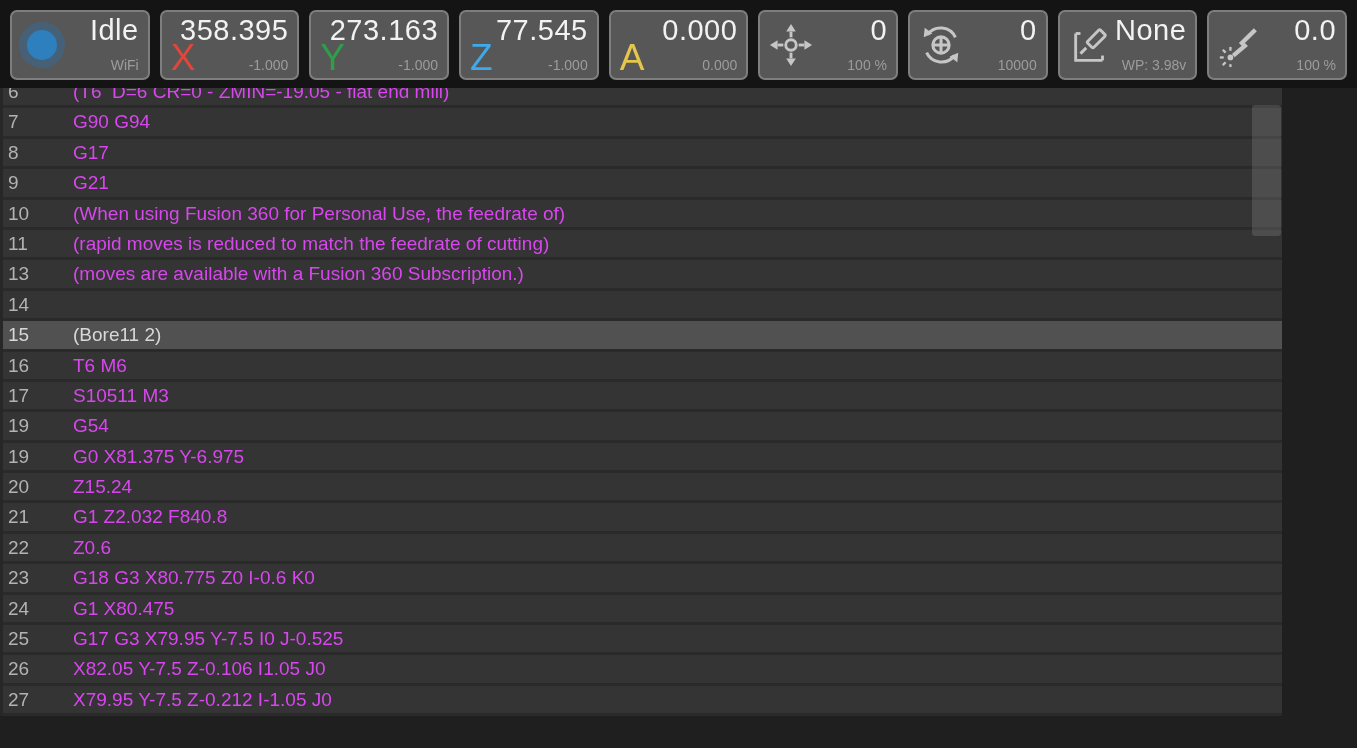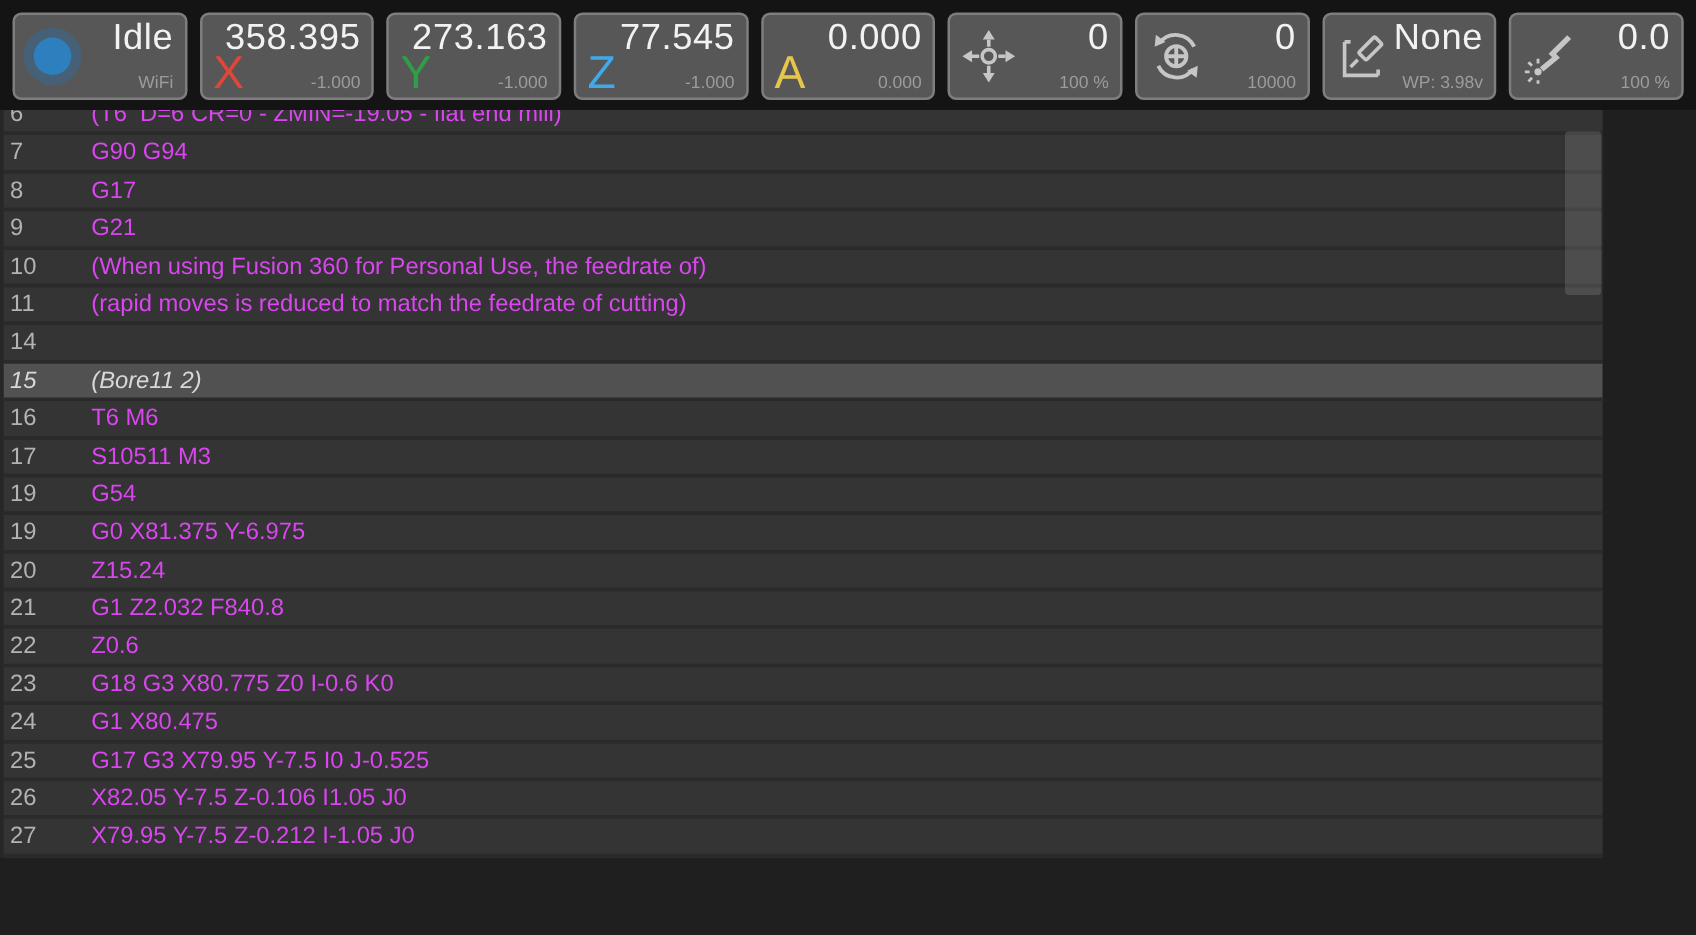--- a/index.html
+++ b/index.html
@@ -12,21 +12,21 @@
     position:absolute; top:78px; left:0; width:1282px; z-index:1;
     background:#2a2a2a; border-left:3px solid #272727;
   }
   .row { display:flex; height:30.4px; background:#343434;
          border-bottom:3px solid #2a2a2a; }
   .row .ln { width:70px; flex:0 0 70px; padding-left:5px; font-size:19px;
              line-height:27px; color:#b3b3b3; }
   .row .lt { flex:1; font-size:19px; line-height:27px; color:#d946ef;
              white-space:pre; overflow:hidden; }
   .row.selected { background:#515151; }
-  .row.selected .ln, .row.selected .lt { color:#d8d8d8;font-style:italic; }
+  .row.selected .ln, .row.selected .lt { color:#d8d8d8; }
 
   .scroll-thumb { position:absolute; left:1252px; top:105px; width:29px; height:131px;
                   background:rgba(210,210,210,0.16); border-radius:3px; z-index:3; }
 
   
   .toolbar { position:absolute; top:0; left:0; width:1357px; height:88px;
              background:#141414; z-index:5; display:flex; gap:10px;
              padding:10px 10px 8px 10px;justify-content:space-between; }
   .cell { position:relative; flex:1 1 0; height:70px; background:#575757;
           border:2px solid #7e7e7e; border-radius:7px; }
@@ -64,20 +64,24 @@
   </div>
       <div class="row">
     <span class="ln">10</span>
     <span class="lt">(When using Fusion 360 for Personal Use, the feedrate of)</span>
   </div>
       <div class="row">
     <span class="ln">11</span>
     <span class="lt">(rapid moves is reduced to match the feedrate of cutting)</span>
   </div>
       <div class="row">
+    <span class="ln">13</span>
+    <span class="lt">(moves are available with a Fusion 360 Subscription.)</span>
+  </div>
+      <div class="row">
     <span class="ln">14</span>
     <span class="lt"></span>
   </div>
       <div class="row selected">
     <span class="ln">15</span>
     <span class="lt">(Bore11 2)</span>
   </div>
       <div class="row">
     <span class="ln">16</span>
     <span class="lt">T6 M6</span>

